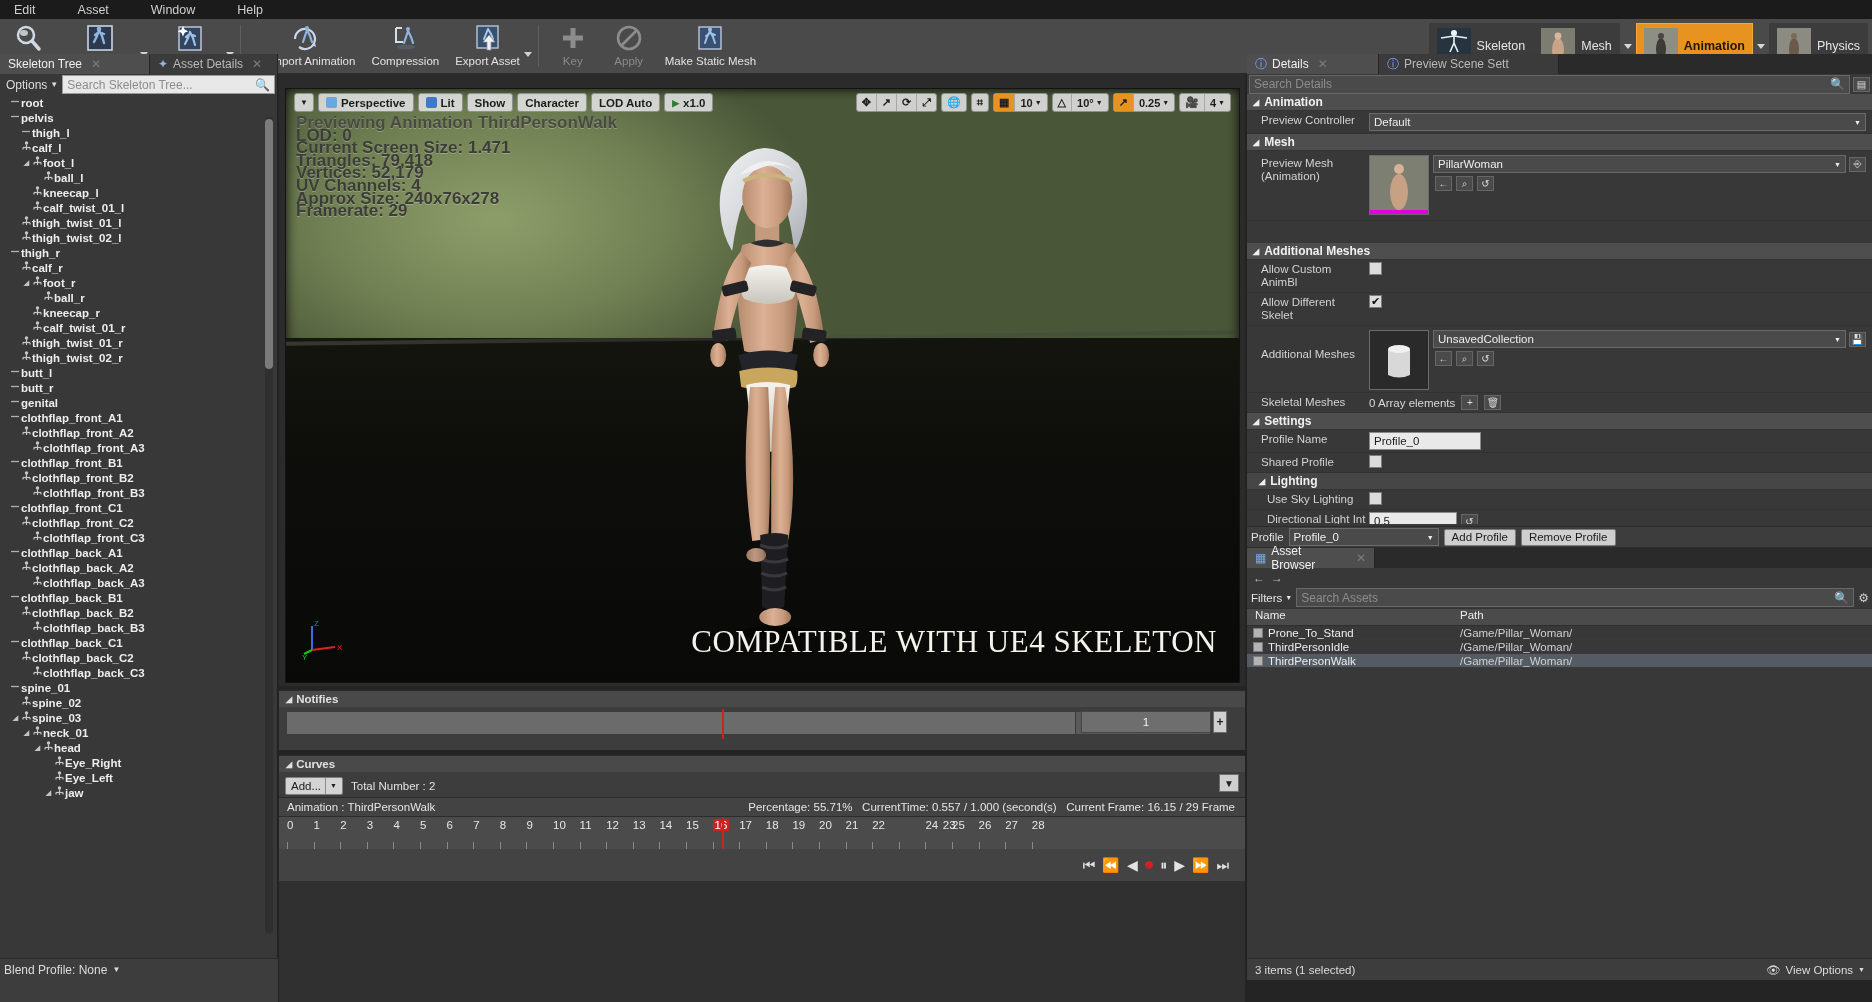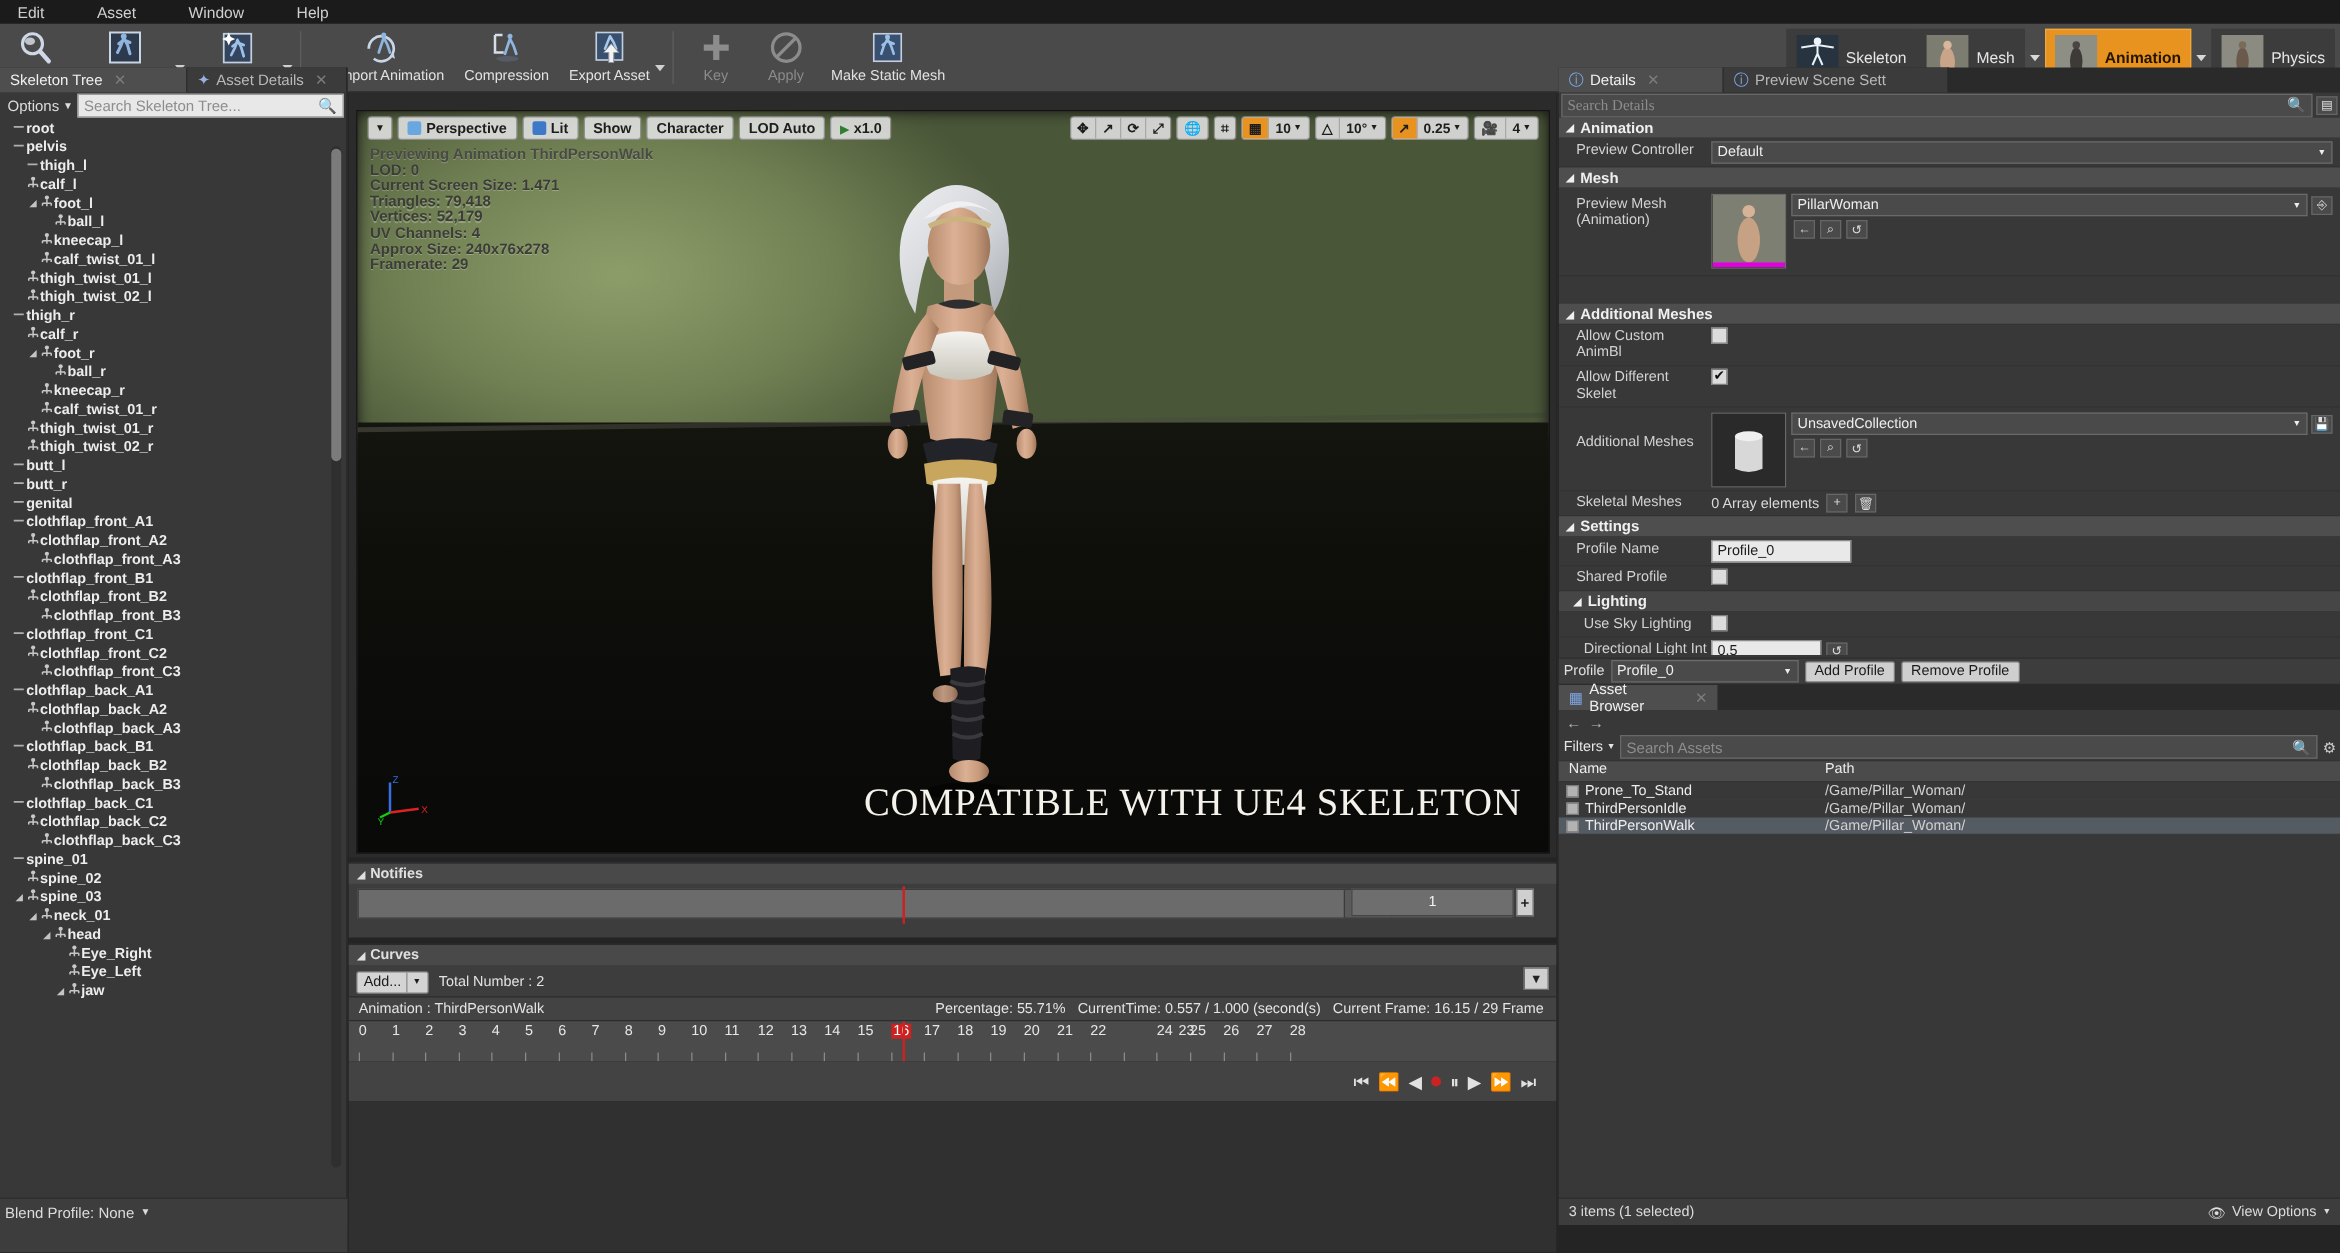--- a/index.html
+++ b/index.html
@@ -174,21 +174,21 @@
   }
   .vp-grp .cell {
     display: flex; align-items: center; gap: 2px; padding: 0 5px; height: 100%;
     font-size: 11px; color: #1d1d1d; font-weight: bold; border-right: 1px solid #a8a8a8;
     cursor: default;
   }
   .vp-grp .cell:last-child { border-right: none; }
   .vp-grp .cell.on { background: #e8921f; }
   .vp-stats {
     position: absolute; left: 10px; top: 28px; z-index: 5;
-    font-size: 12px; font-weight: bold; color: #3c3c38;
+    font-size: 17px; font-weight: bold; color: #3c3c38;
     line-height: 12.6px; text-shadow: 0 1px 0 rgba(255,255,255,.25);
   }
   .vp-stats .l1 { color: #4a4a44; }
   .vp-watermark {
     position: absolute; right: 22px; bottom: 22px; z-index: 5;
     font-family: "Liberation Serif", serif; font-size: 31px; letter-spacing: .5px;
     color: #f4f2ea; font-weight: normal;
   }
   .vp-axis { position: absolute; left: 16px; bottom: 22px; width: 48px; height: 44px; z-index: 5; }
 
@@ -1376,21 +1376,21 @@
         <span class="x">✕</span>
       </div>
       <div class="tab" style="width:180px;">
         <span style="color:#7fa7e8;">ⓘ</span>
         <span>Preview Scene Sett</span>
       </div>
     </div>
 
     <div class="dt-search">
       <div class="searchbox" style="background:#4a4a4a;border-color:#686868;">
-        <input type="text" style="color: #14b8a6; font-family: Liberation Serif, serif;" placeholder="Search Details">
+        <input type="text" style="color: #14b8a6;" placeholder="Search Details">
         <span class="mag" style="color:#ccc;">🔍</span>
       </div>
       <div class="mini-btn">▤</div>
     </div>
 
     <div class="dt-body">
 
       <div class="cat-hdr">
         <span style="font-size:8px;">◢</span>
         <span>Animation</span>

